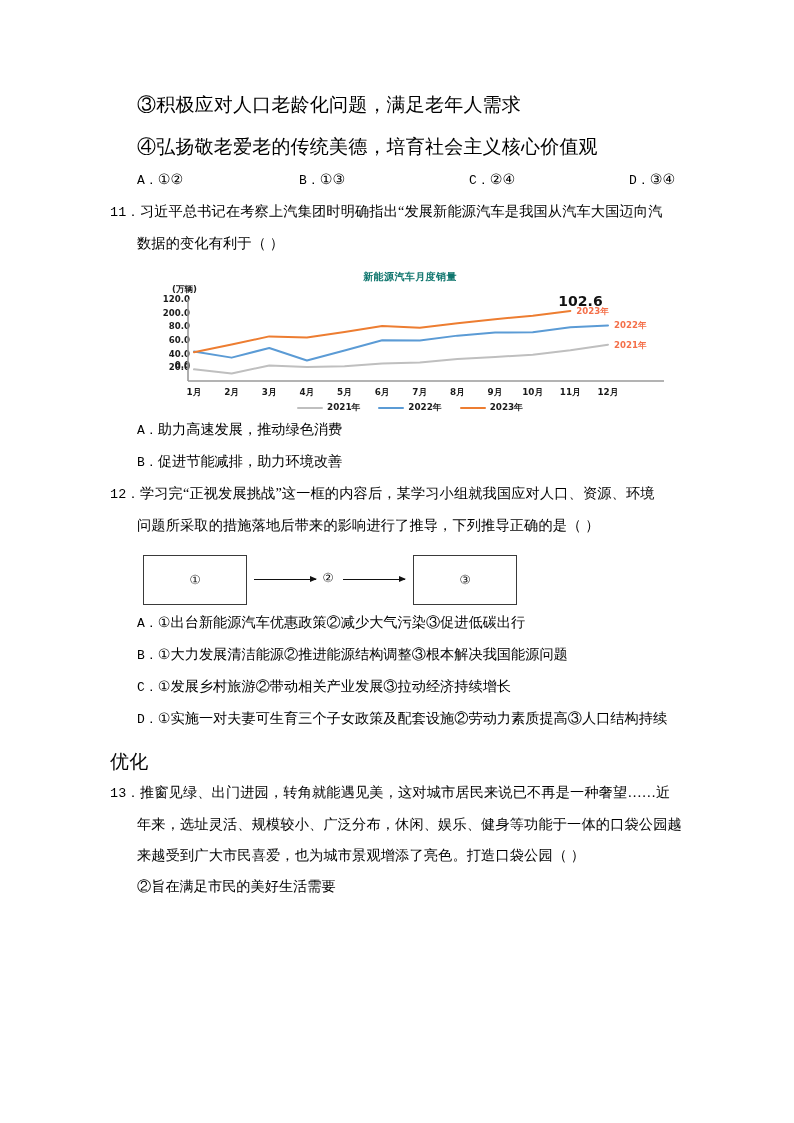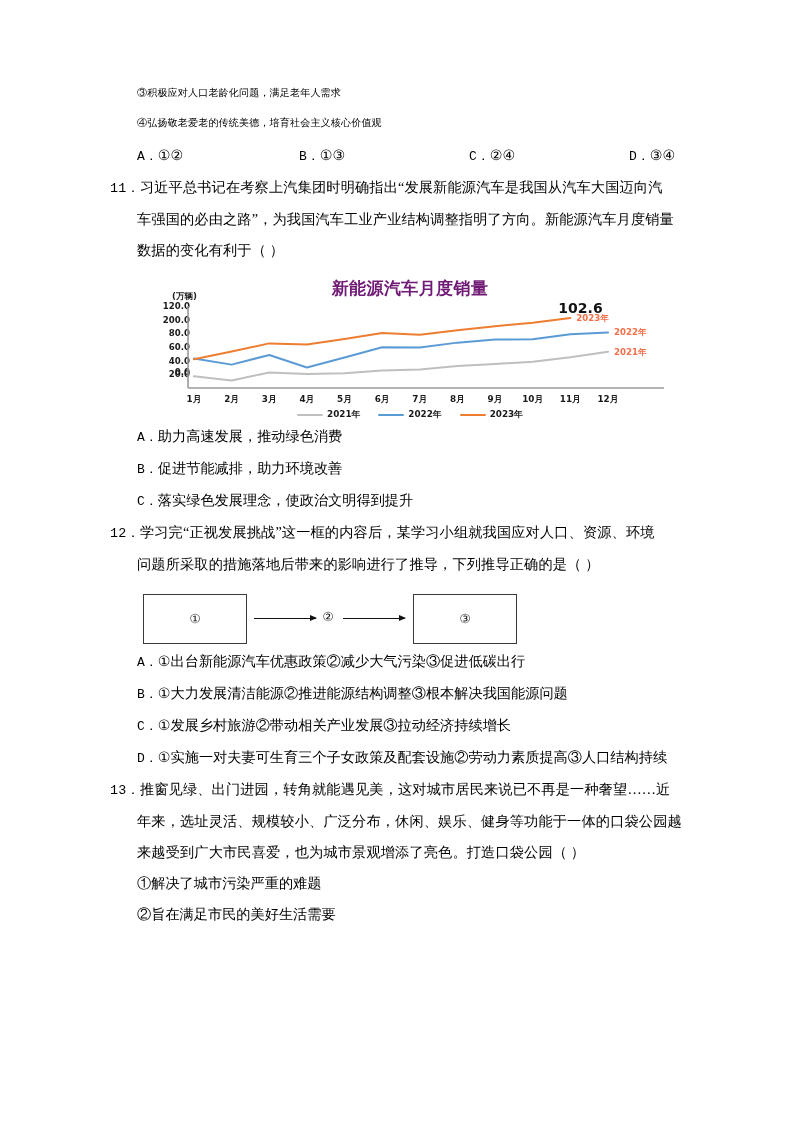--- a/index.html
+++ b/index.html
@@ -19,24 +19,25 @@
     position: absolute;
     left: 0; top: 0;
     width: 794px;
     height: 1123px;
     box-sizing: border-box;
     padding: 78px 104px 0 110px;
   }
 
   
   .line {
-    font-size: 10px;
+    font-size: 19px;
     line-height: 30px;
     letter-spacing: 0.2px;
     white-space: nowrap;
+    margin-top: 12px;
   }
   .opt-line {
     font-size: 14.2px;
     line-height: 31px;
     white-space: nowrap;
   }
   .opt-label {
     font-family: "Liberation Mono", "DejaVu Sans Mono", monospace;
     font-size: 13px;
     letter-spacing: 0px;
@@ -89,23 +90,23 @@
     width: 524px;
     height: 145px;
     position: relative;
   }
   .chart-title {
     position: absolute;
     left: 0; right: 0;
     top: 1px;
     text-align: center;
     font-family: "DejaVu Sans", "Liberation Sans", sans-serif;
-    font-size: 17px;
-    font-weight: bold;
-    color: #701a75;
+    font-size: 10px;
+    font-weight: bold;
+    color: #0f766e;
     letter-spacing: 0.4px;
   }
   .unit-label {
     position: absolute;
     left: 24px;
     top: 15px;
     font-family: "DejaVu Sans", "Liberation Sans", sans-serif;
     font-size: 8.6px;
     font-weight: bold;
     color: #202020;
@@ -253,21 +254,20 @@
   <div class="line indent">③积极应对人口老龄化问题，满足老年人需求</div>
   <div class="line indent">④弘扬敬老爱老的传统美德，培育社会主义核心价值观</div>
   <div class="abcd-row">
     <span class="c1"><span class="opt-label">A．</span><span>①②</span></span>
     <span class="c2"><span class="opt-label">B．</span><span>①③</span></span>
     <span class="c3"><span class="opt-label">C．</span><span>②④</span></span>
     <span><span class="opt-label">D．</span><span>③④</span></span>
   </div>
 
   <div class="q"><span class="num">11．</span><span>习近平总书记在考察上汽集团时明确指出“发展新能源汽车是我国从汽车大国迈向汽</span></div>
-  <div class="q-cont">车强国的必由之路”，为我国汽车工业产业结构调整指明了方向。新能源汽车月度销量</div>
   <div class="q-cont">数据的变化有利于（       ）</div>
 
   <div class="chart-block">
     <div class="chart-title">新能源汽车月度销量</div>
     <div class="unit-label">(万辆)</div>
 
     <div class="ylabels">
         <span style="top: 4px;">120.0</span>
         <span style="top: 17.6667px;">200.0</span>
         <span style="top: 31.3333px;">80.0</span>
@@ -316,40 +316,39 @@
       </div>
   <div class="series-tag" style="color: rgb(244, 112, 74); left: 466px; top: 70.715px;">2021年</div>
       <div class="series-tag" style="color: rgb(244, 112, 74); left: 466px; top: 51.3767px;">2022年</div>
       <div class="series-tag" style="color: rgb(244, 112, 74); left: 428.364px; top: 36.89px;">2023年</div>
       <div class="value-tag" style="left: 410.364px; top: 23.89px;">102.6</div>
     </div>
 
   <div class="opts">
     <div class="opt-line"><span class="opt-label">A．</span><span>助力高速发展，推动绿色消费</span></div>
     <div class="opt-line"><span class="opt-label">B．</span><span>促进节能减排，助力环境改善</span></div>
-    <div class="opt-line"><span class="opt-label">C．</span><span>落实绿色发展理念，使政治文明得到提升</span></div>
   </div>
 
   <div class="q"><span class="num">12．</span><span>学习完“正视发展挑战”这一框的内容后，某学习小组就我国应对人口、资源、环境</span></div>
   <div class="q-cont">问题所采取的措施落地后带来的影响进行了推导，下列推导正确的是（       ）</div>
 
   <div class="flow">
     <div class="flow-box b1">①</div>
     <div class="flow-arrow a1"></div>
     <div class="flow-mid">②</div>
     <div class="flow-arrow a2"></div>
     <div class="flow-box b3">③</div>
   </div>
 
   <div class="opts">
     <div class="opt-line"><span class="opt-label">A．</span><span>①出台新能源汽车优惠政策②减少大气污染③促进低碳出行</span></div>
     <div class="opt-line"><span class="opt-label">B．</span><span>①大力发展清洁能源②推进能源结构调整③根本解决我国能源问题</span></div>
     <div class="opt-line"><span class="opt-label">C．</span><span>①发展乡村旅游②带动相关产业发展③拉动经济持续增长</span></div>
     <div class="opt-line"><span class="opt-label">D．</span><span>①实施一对夫妻可生育三个子女政策及配套设施②劳动力素质提高③人口结构持续</span></div>
   </div>
+  <div class="line noindent" style="padding-left:0">优化</div>
 
   <div class="q"><span class="num">13．</span><span>推窗见绿、出门进园，转角就能遇见美，这对城市居民来说已不再是一种奢望……近</span></div>
   <div class="q-cont">年来，选址灵活、规模较小、广泛分布，休闲、娱乐、健身等功能于一体的口袋公园越</div>
   <div class="q-cont">来越受到广大市民喜爱，也为城市景观增添了亮色。打造口袋公园（       ）</div>
-  <div class="opt-line indent">①解决了城市污染严重的难题</div>
   <div class="opt-line indent">②旨在满足市民的美好生活需要</div>
 
 </div>
 
 </body></html>

